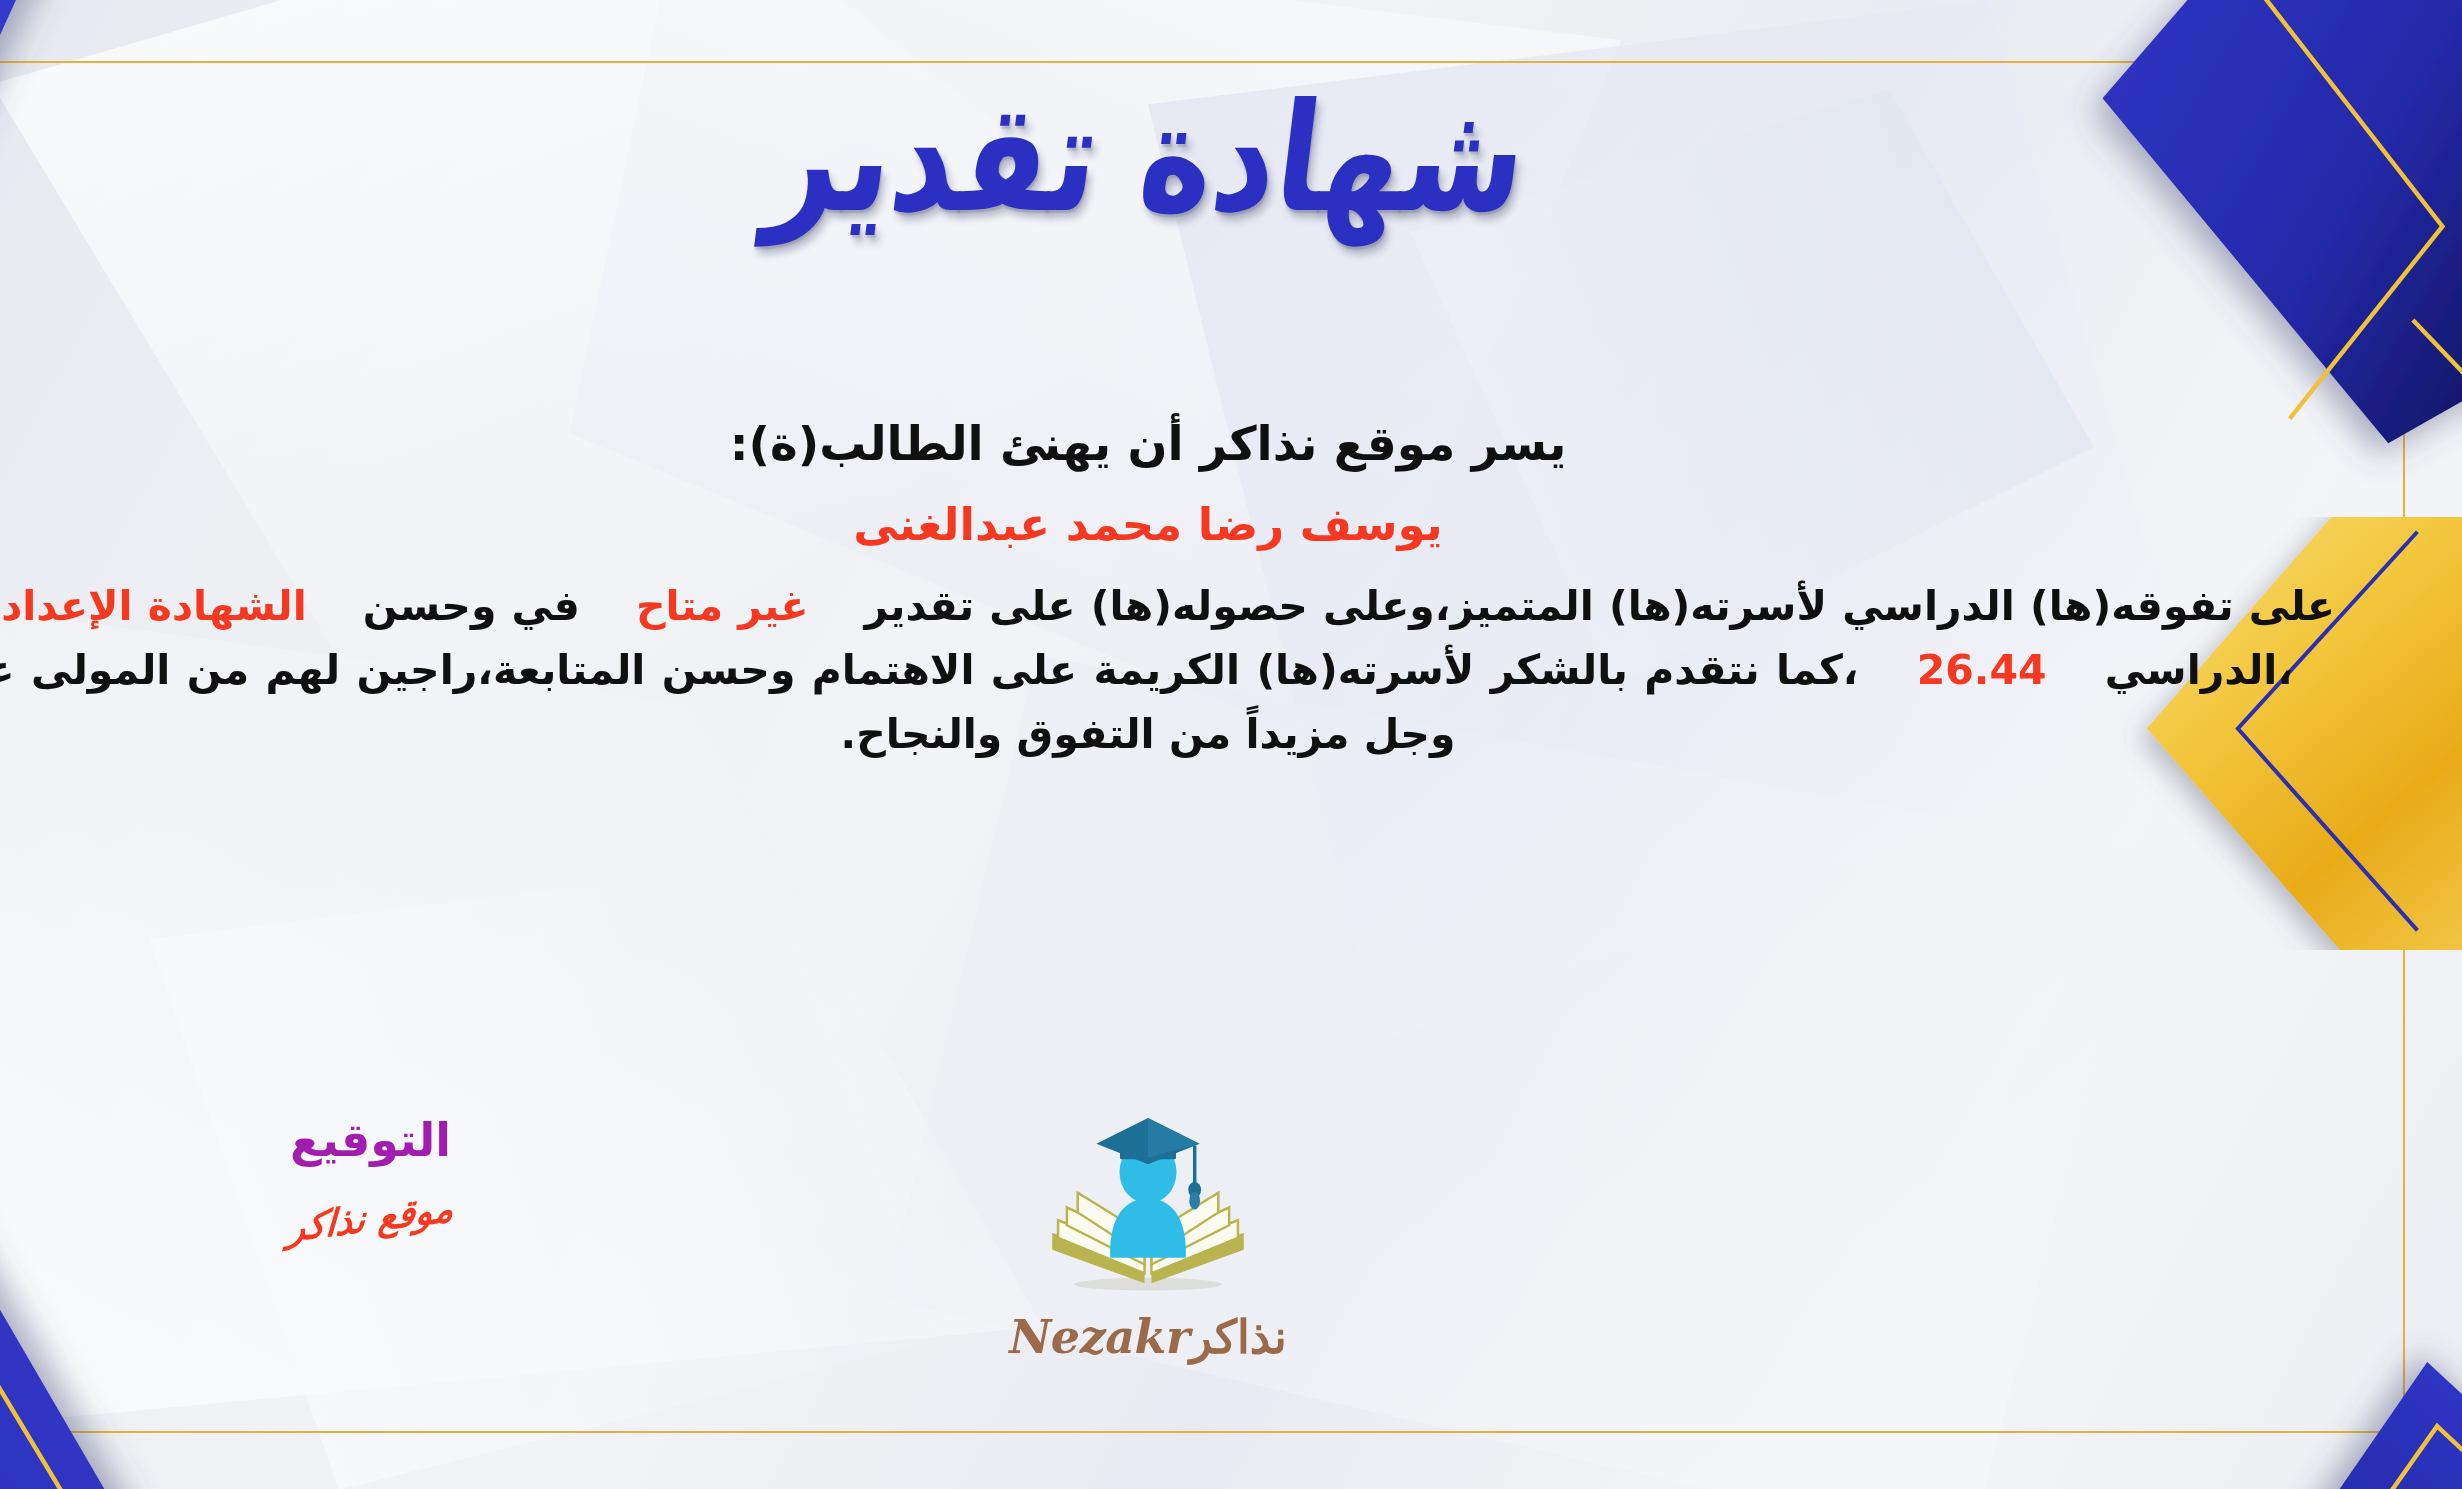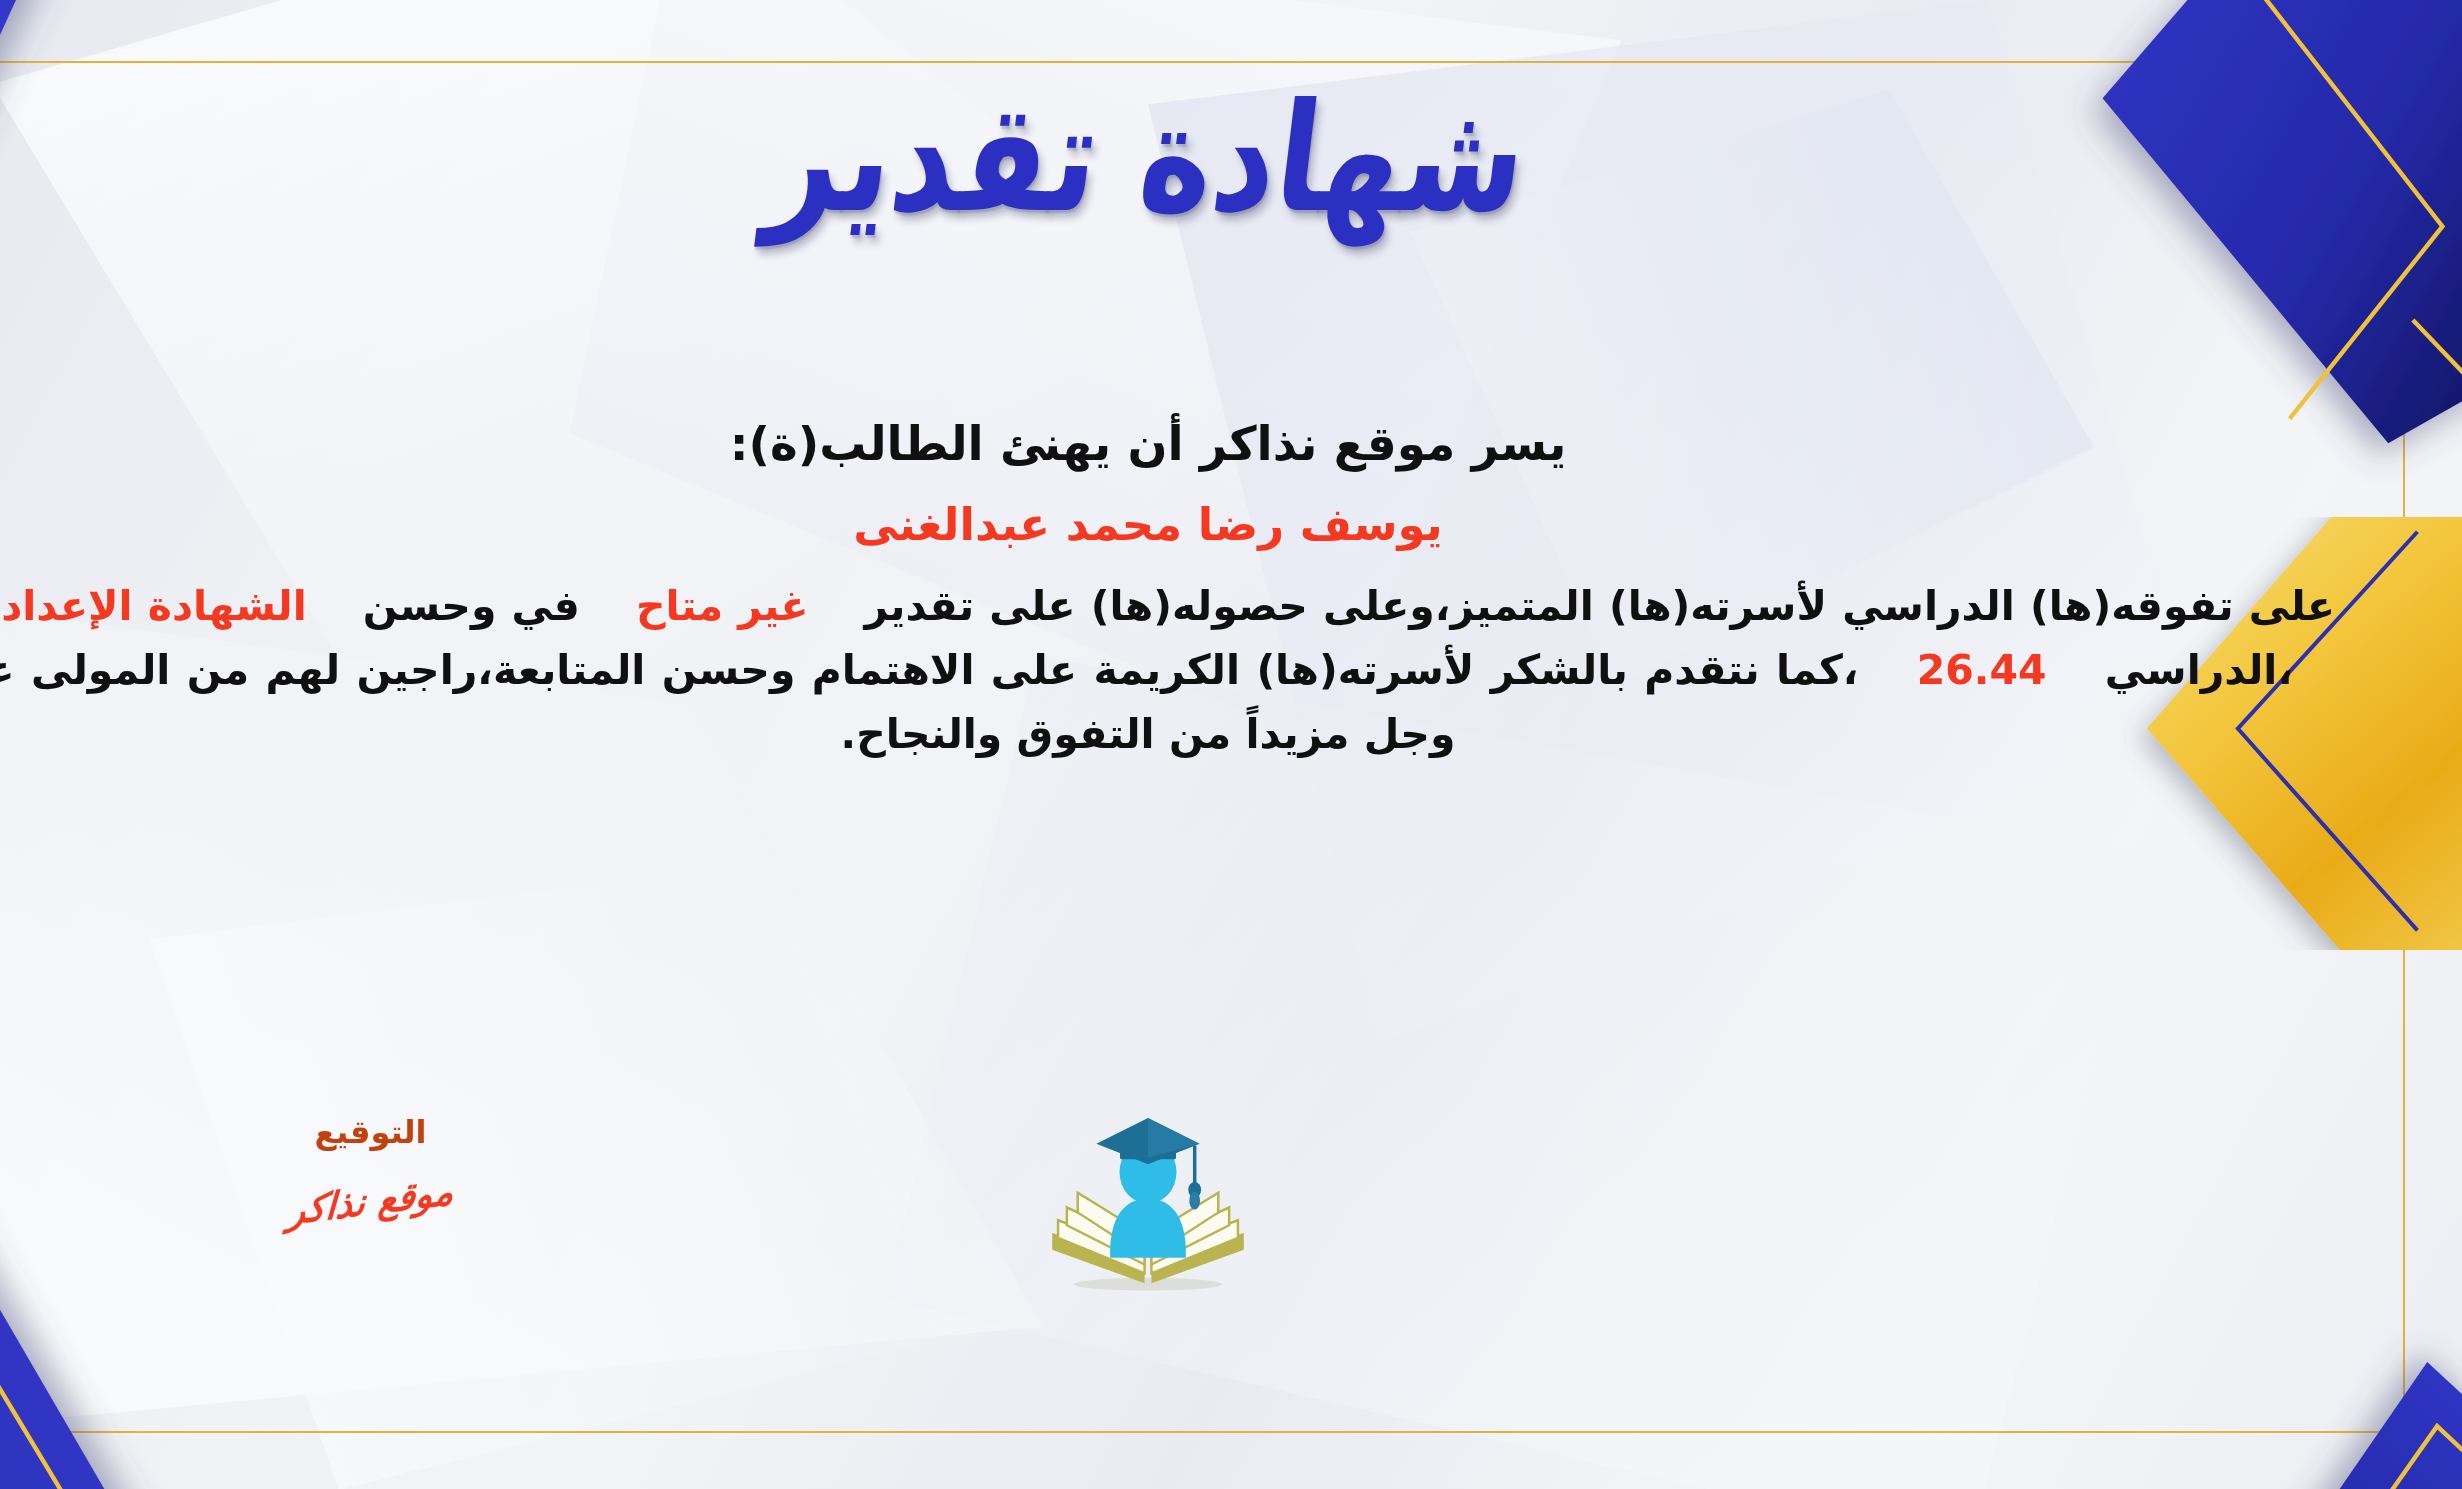--- a/index.html
+++ b/index.html
@@ -138,23 +138,23 @@
 
   
   .sig-block {
     position: absolute;
     left: 315px;
     top: 1113px;
     width: 443px;
     text-align: center;
   }
   .sig-label {
-    font-size: 32px;
-    font-weight: 700;
-    color: #c2410c;
+    font-size: 46px;
+    font-weight: 700;
+    color: #a21caf;
     line-height: 1.2;
   }
   .sig-script {
     margin-top: 27.6px;
     font-family: "DejaVu Serif", "Liberation Serif", serif;
     font-size: 37px;
     font-weight: 700;
     font-style: italic;
     color: #f5381f;
     transform: rotate(-7deg) skewX(-10deg);
@@ -341,16 +341,19 @@
       <rect x="178" y="62" width="114" height="36" rx="4" fill="#1d6f96"></rect>
       <rect x="178" y="62" width="114" height="10" fill="#f3f7f9"></rect>
 
       <path d="M 235 14 L 340 66 L 235 108 L 130 66 Z" fill="#1d6f96"></path>
       <path d="M 235 14 L 340 66 L 235 94 Z" fill="#2a7fa8" opacity="0.75"></path>
 
       <path d="M 330 70 L 330 148" stroke="#1d6f96" stroke-width="7" fill="none"></path>
       <ellipse cx="330" cy="160" rx="13" ry="16" fill="#1d6f96"></ellipse>
       <ellipse cx="330" cy="182" rx="11" ry="18" fill="#2a7fa8"></ellipse>
     </svg>
+    <div class="logo-word">
+      <span>نذاكر</span><span class="latin">Nezakr</span>
+    </div>
   </div>
 
 </div>
 
 
 </body></html>

